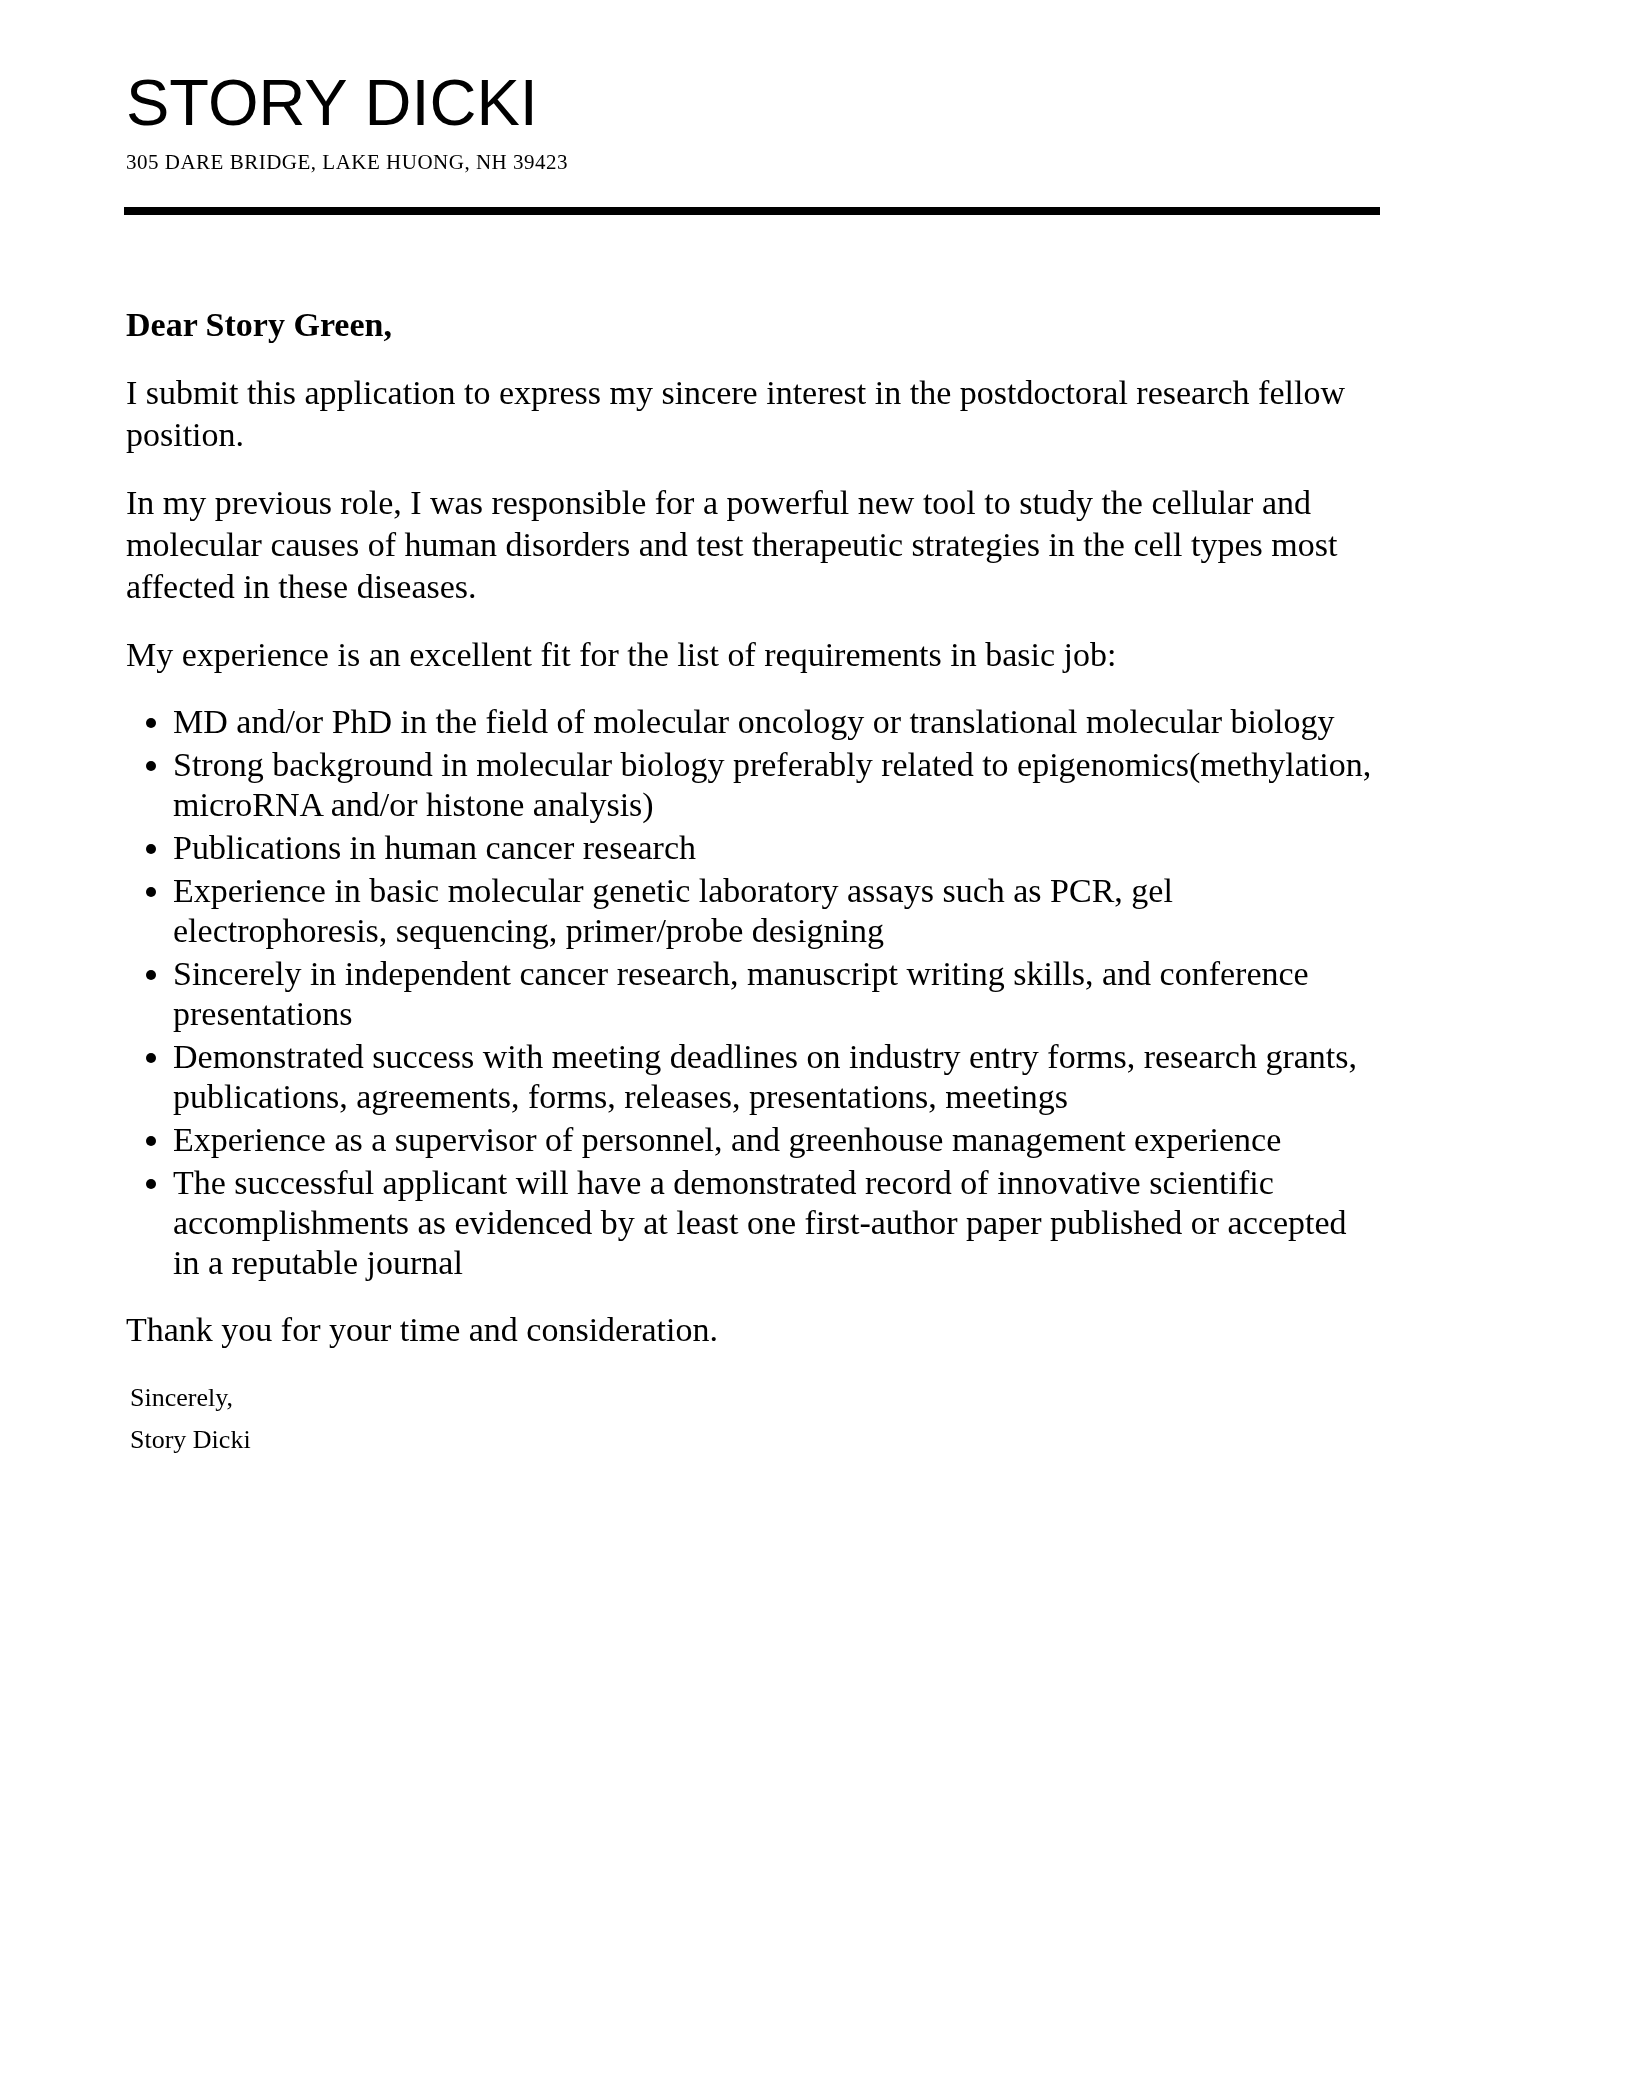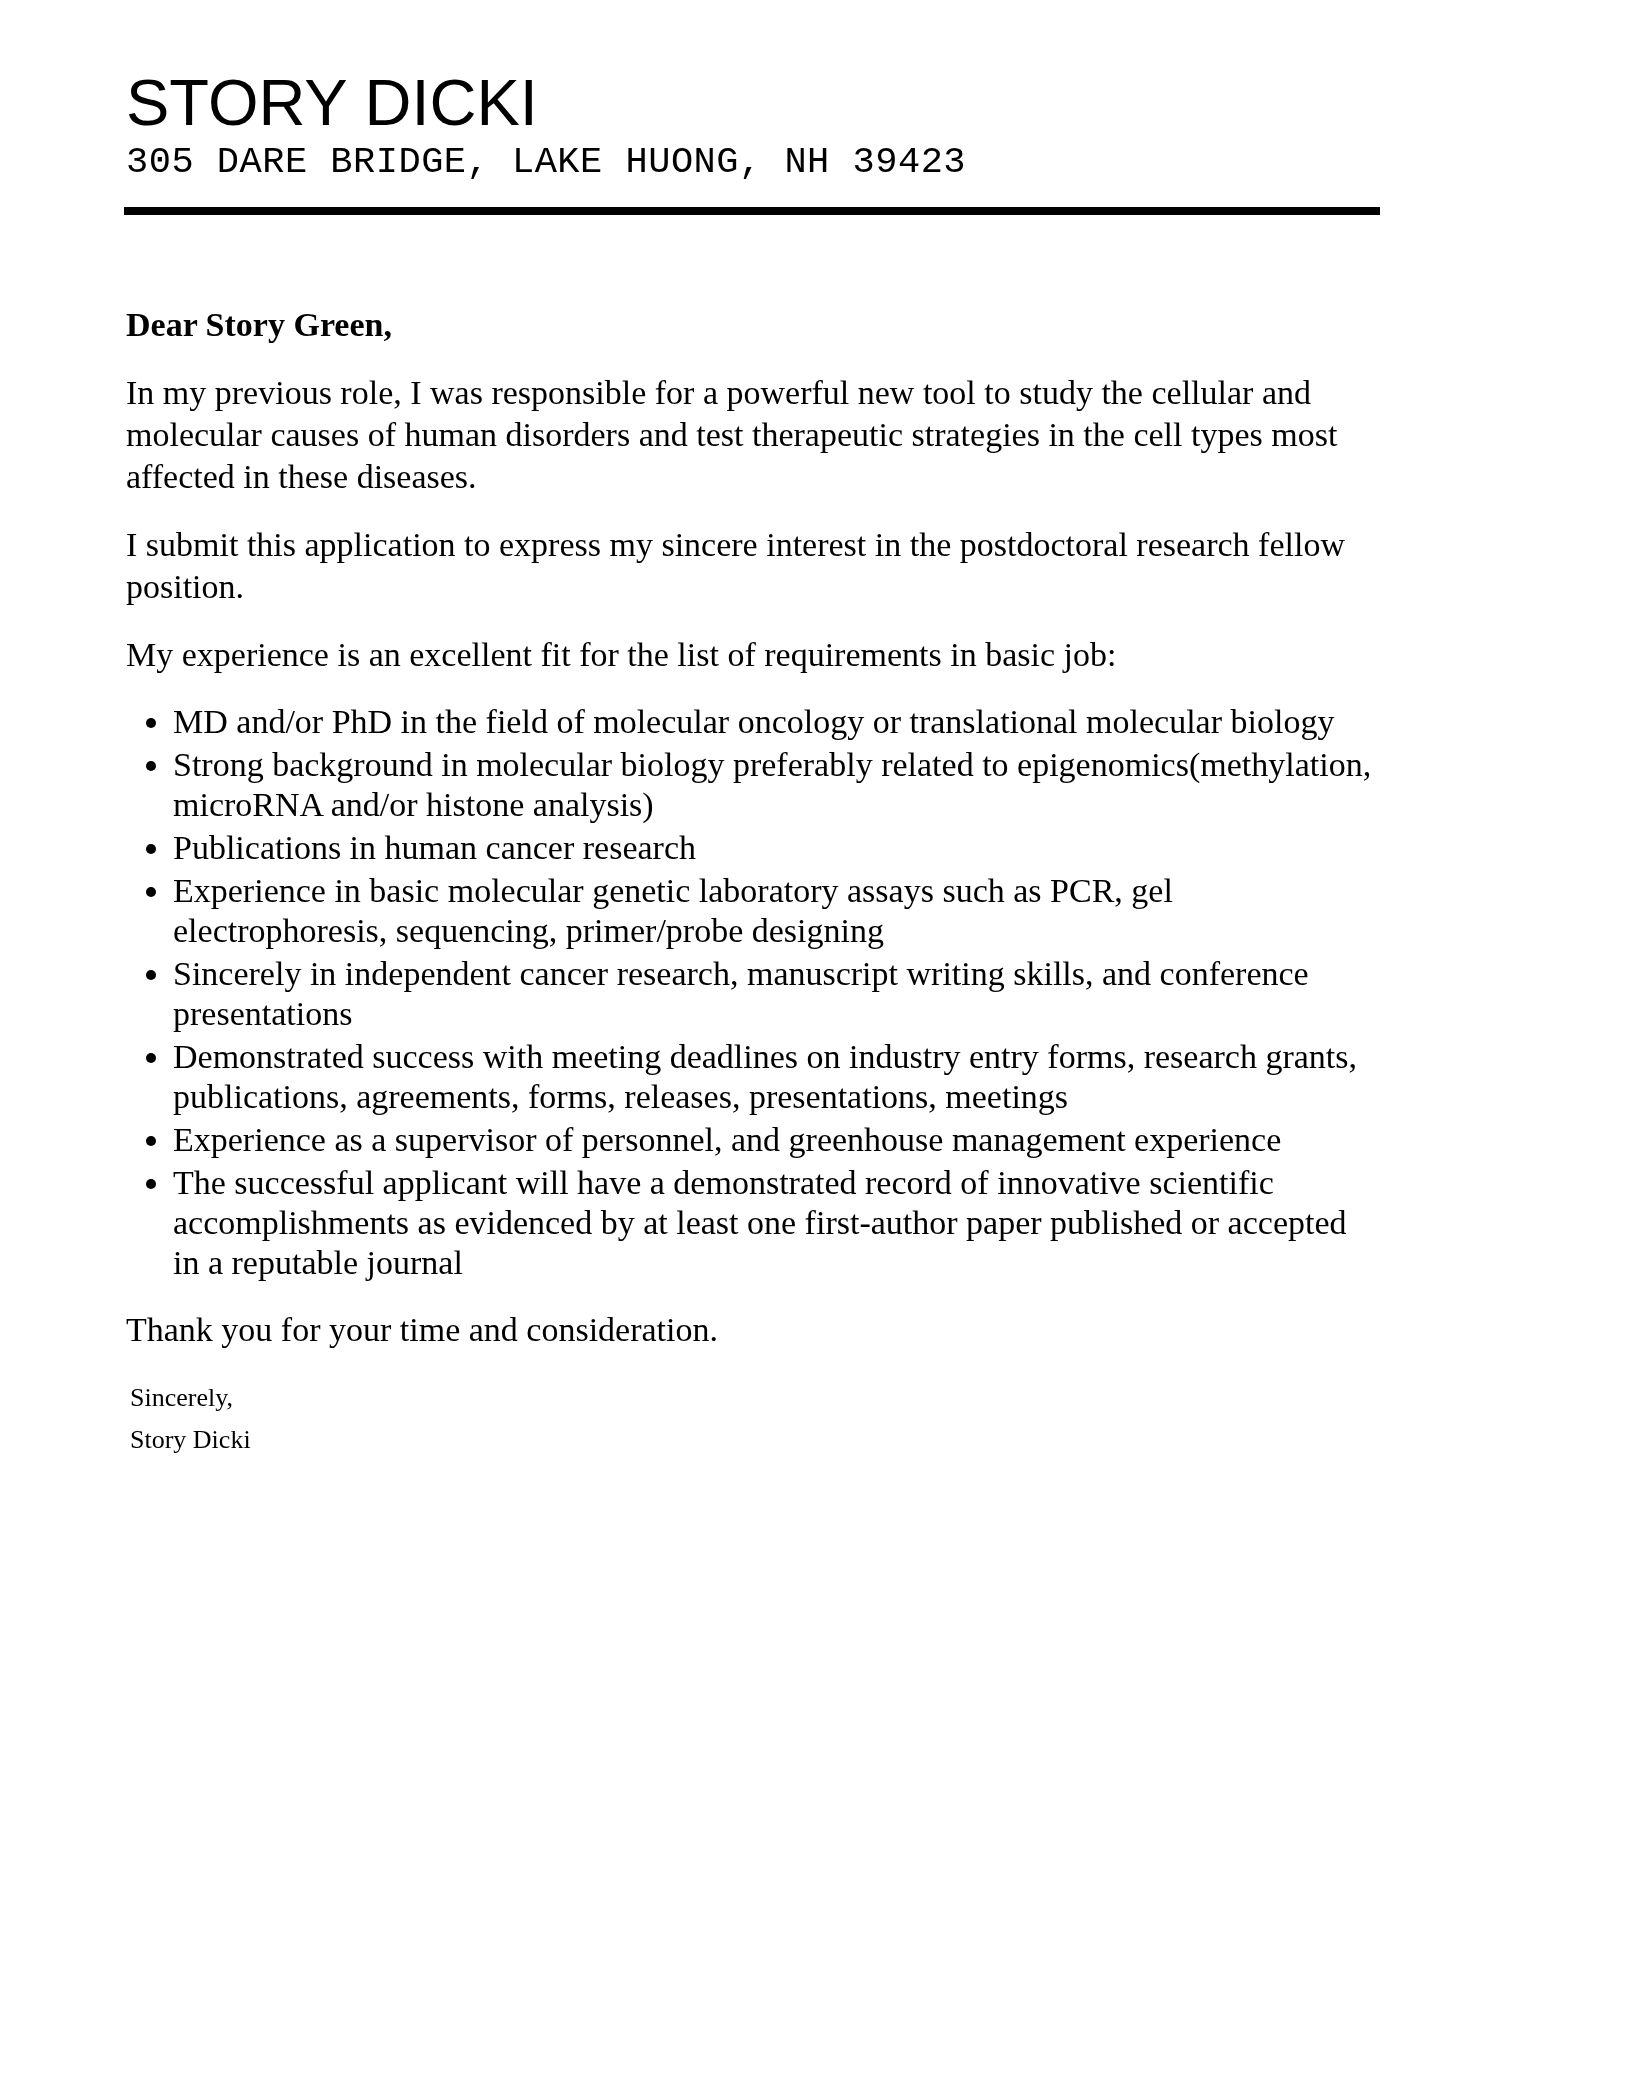--- a/index.html
+++ b/index.html
@@ -24,25 +24,24 @@
   }
   .applicant-name {
     font-family: "Liberation Sans", sans-serif;
     font-weight: normal;
     font-size: 65px;
     line-height: 65px;
     margin: 0 0 13px 0;
     white-space: nowrap;
   }
   .applicant-address {
-    font-size: 37px;
+    font-size: 21px;
     line-height: 29px;
     letter-spacing: 0.5px;
     white-space: nowrap;
-    font-family: Liberation Mono, monospace;
   }
   .header-rule {
     height: 8px;
     background: #000000;
     margin: 30px 0 0 -2px;
     border: none;
   }
   .content p {
     font-size: 34px;
     line-height: 42px;
@@ -83,23 +82,23 @@
   <header>
     <h1 class="applicant-name">STORY DICKI</h1>
     <div class="applicant-address">305 DARE BRIDGE, LAKE HUONG, NH 39423</div>
     <div class="header-rule"></div>
   </header>
 
   <main class="content">
 
     <p class="salutation">Dear Story Green,</p>
 
+    <p>I submit this application to express my sincere interest in the postdoctoral research fellow position.</p>
+
     <p>In my previous role, I was responsible for a powerful new tool to study the cellular and molecular causes of human disorders and test therapeutic strategies in the cell types most affected in these diseases.</p>
-
-    <p>I submit this application to express my sincere interest in the postdoctoral research fellow position.</p>
 
     <p>My experience is an excellent fit for the list of requirements in basic job:</p>
 
     <ul class="requirements">
       <li>MD and/or PhD in the field of molecular oncology or translational molecular biology</li>
       <li>Strong background in molecular biology preferably related to epigenomics(methylation, microRNA and/or histone analysis)</li>
       <li>Publications in human cancer research</li>
       <li>Experience in basic molecular genetic laboratory assays such as PCR, gel electrophoresis, sequencing, primer/probe designing</li>
       <li>Sincerely in independent cancer research, manuscript writing skills, and conference presentations</li>
       <li>Demonstrated success with meeting deadlines on industry entry forms, research grants, publications, agreements, forms, releases, presentations, meetings</li>

